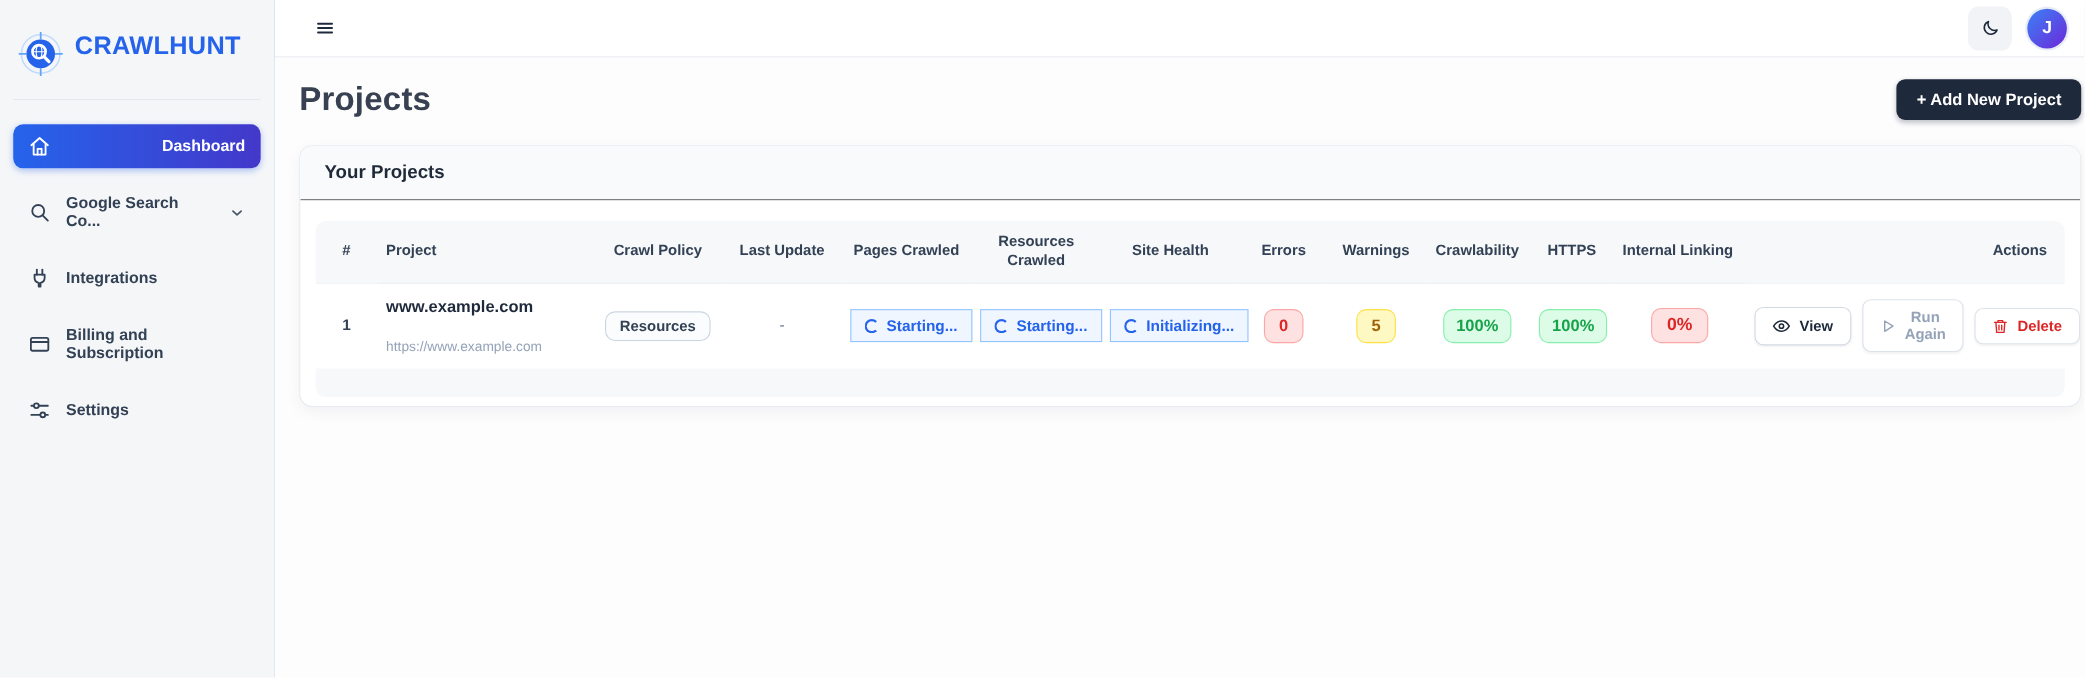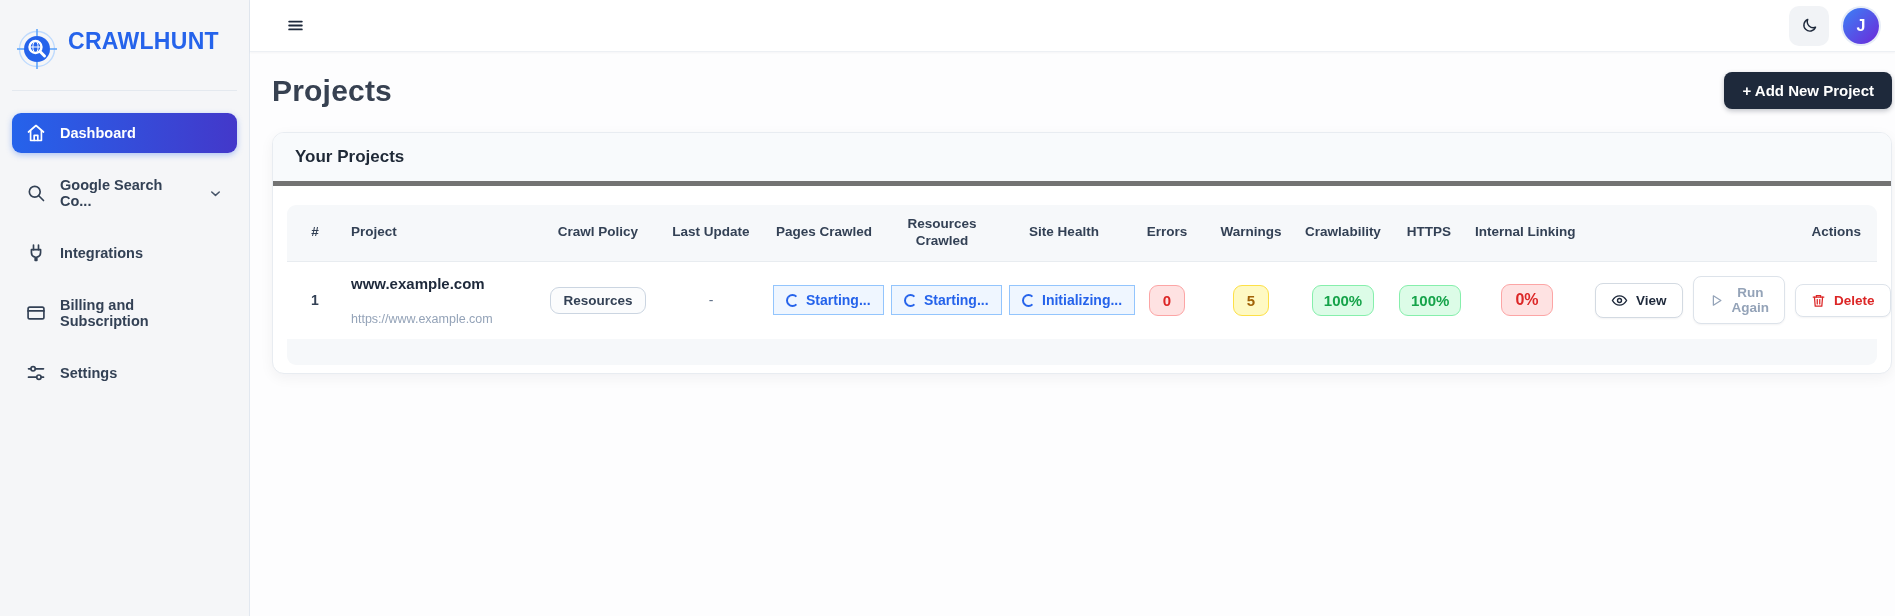--- a/index.html
+++ b/index.html
@@ -22,21 +22,21 @@
   .logo-text { font-size:23px; font-weight:700; color:#2563eb; letter-spacing:.3px; }
   .nav { margin-top:22px; display:flex; flex-direction:column; gap:14px; }
   .nav-item {
     display:flex; align-items:center; gap:14px;
     padding:10px 14px; border-radius:9px; cursor:pointer;
     font-size:14.5px; font-weight:700; color:#334155;
   }
   .nav-item .nav-icon { display:flex; align-items:center; color:#334155; }
   .nav-item.active {
     background:linear-gradient(90deg,#2563eb 0%,#4338ca 100%);
-    color:#ffffff; box-shadow:0 2px 6px rgba(37,99,235,.35);
+    color:#ffffff; box-shadow:0 2px 6px rgba(37,99,235,.35);justify-content:space-between;
   }
   .nav-item.active .nav-icon { color:#ffffff; }
   .nav-item .chev { margin-left:auto; display:flex; color:#475569; }
 
   
   .main { flex:1; display:flex; flex-direction:column; height:616px; }
   .topbar {
     height:52px; background:#ffffff; border-bottom:1px solid #edf0f4;
     box-shadow:0 1px 2px rgba(15,23,42,.04);
     display:flex; align-items:center; padding:0 16px 0 32px;
@@ -63,21 +63,21 @@
     background:#1e293b; color:#fff; border:none; cursor:pointer;
     font-family:inherit; font-size:15px; font-weight:700;
     padding:10px 18px; border-radius:8px; box-shadow:0 2px 5px rgba(15,23,42,.25);
   }
 
   .card {
     margin-top:23px; background:#ffffff; border:1px solid #e8ecf1;
     border-radius:12px; box-shadow:0 4px 14px rgba(15,23,42,.05); overflow:hidden;
   }
   .card-header {
-    background:#f8fafc; border-bottom:5px solid #737373;
+    background:#f8fafc; border-bottom:1px solid #737373;
     padding:14px 22px;
   }
   .card-title { font-size:17px; font-weight:700; color:#1f2937; }
 
   .table-wrap { padding:19px 14px 8px 14px; }
   table { width:100%; border-collapse:separate; border-spacing:0; table-layout:fixed; }
   col.c-idx{width:56px} col.c-proj{width:196px} col.c-policy{width:118px}
   col.c-update{width:108px} col.c-pages{width:118px} col.c-res{width:118px}
   col.c-health{width:126px} col.c-err{width:80px} col.c-warn{width:88px}
   col.c-crawl{width:96px} col.c-https{width:76px} col.c-link{width:120px}

